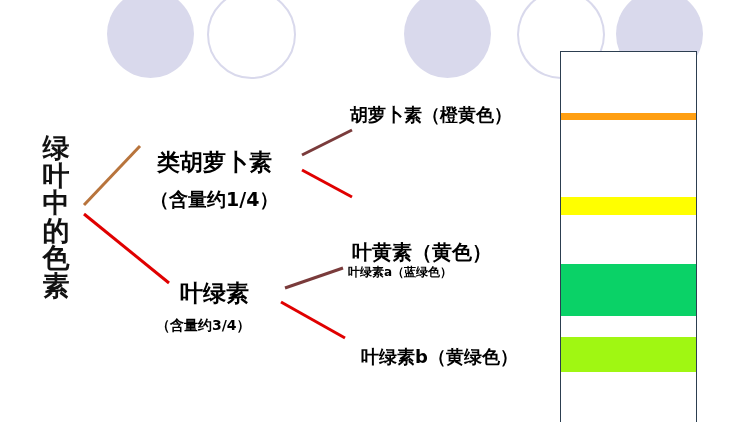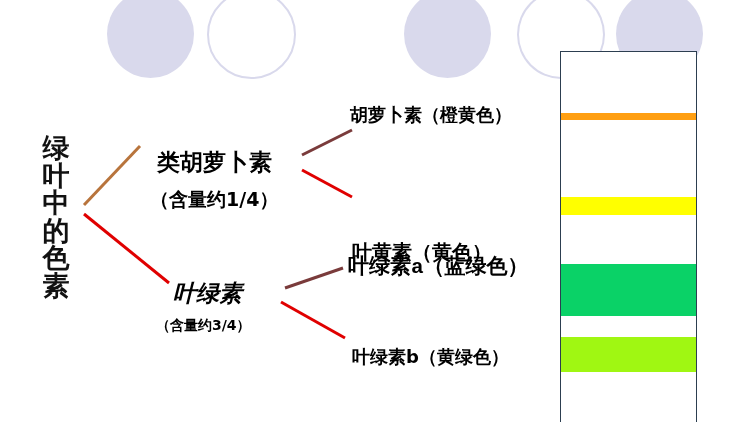--- a/index.html
+++ b/index.html
@@ -36,26 +36,26 @@
     <div>绿</div>
     <div>叶</div>
     <div>中</div>
     <div>的</div>
     <div>色</div>
     <div>素</div>
   </div>
 
 <div class="txt" style="left:157px;top:147px;font-size:23px;text-align:right;">类胡萝卜素</div>
 <div class="txt" style="left:150px;top:187px;font-size:19px;">（含量约1/4）</div>
-<div class="txt" style="left:173px;top:278px;font-size:23px;font-style:italic;">叶绿素</div>
+<div class="txt" style="left:180px;top:278px;font-size:23px;">叶绿素</div>
 <div class="txt" style="left:156px;top:317px;font-size:14px;">（含量约3/4）</div>
 
 <div class="txt" style="left:350px;top:103px;font-size:18px;">胡萝卜素（橙黄色）</div>
 <div class="txt" style="left:352px;top:195px;font-size:20px;margin-top:44px;">叶黄素（黄色）</div>
-<div class="txt" style="left:348px;top:252px;font-size:21px;font-family:Liberation Mono, monospace;">叶绿素a（蓝绿色）</div>
-<div class="txt" style="left:352px;top:345px;font-size:18px;">叶绿素b（黄绿色）</div>
+<div class="txt" style="left:348px;top:264px;font-size:12px;">叶绿素a（蓝绿色）</div>
+<div class="txt" style="left:361px;top:345px;font-size:18px;">叶绿素b（黄绿色）</div>
 
 <div class="tube">
   <div class="band" style="top:61px;height:7px;background:#ff9f12;"></div>
   <div class="band" style="top:145px;height:18px;background:#ffff00;"></div>
   <div class="band" style="top:212px;height:52px;background:#0ad267;"></div>
   <div class="band" style="top:285px;height:35px;background:#a0f712;"></div>
 </div>
 
 </body></html>

